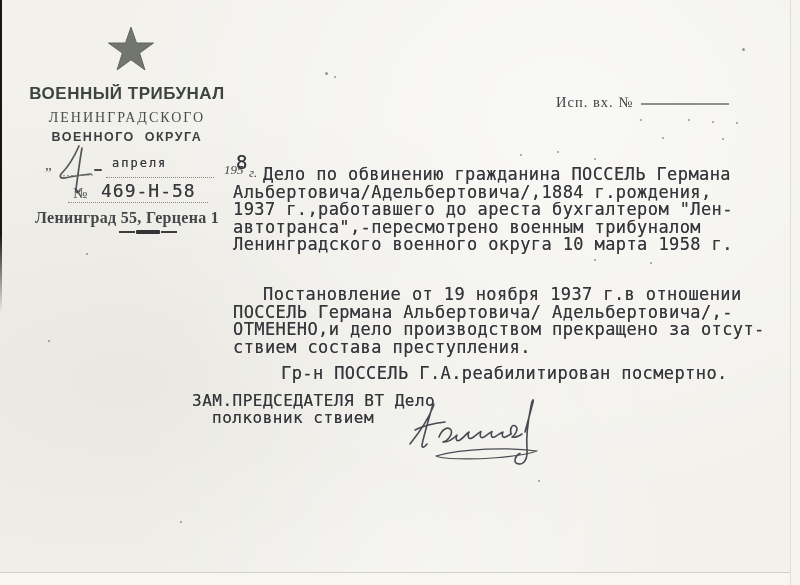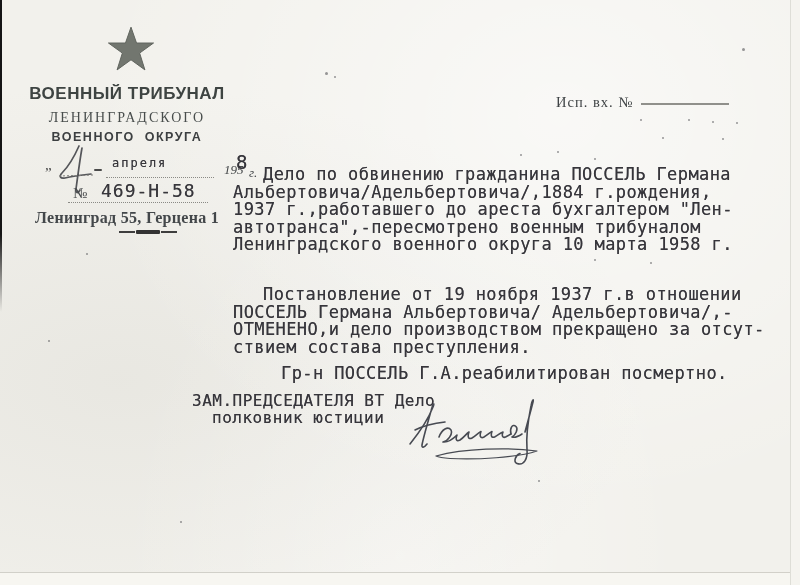--- a/index.html
+++ b/index.html
@@ -128,21 +128,21 @@
     <div class="ln">ОТМЕНЕНО,и дело производством прекращено за отсут-</div>
     <div class="ln">ствием состава преступления.</div>
   </div>
 
   <div class="para tw p3">
     <div class="ln ind48">Гр-н ПОССЕЛЬ Г.А.реабилитирован посмертно.</div>
   </div>
 
   <div class="sig-block tw">
     <div class="ln">ЗАМ.ПРЕДСЕДАТЕЛЯ ВТ Дело</div>
-    <div class="ln si20">полковник юстиции</div>
+    <div class="ln si20">полковник ствием</div>
   </div>
 
   <div class="sig-svg">
     <svg width="152" height="92" viewBox="0 0 152 92">
       <g fill="none" stroke="#474a52" stroke-width="1.6" stroke-linecap="round" stroke-linejoin="round">
         <path d="M4,52 C12,42 22,28 27,15 C29,10 27,11 25,19 C21,33 17,47 16,53 C15.5,56 18,56 21,52"></path>
         <path d="M9,38 C19,33 30,31 39,30"></path>
         <path d="M33,45 C36,37 42,34 45,38 C47,42 42,49 37,50 C41,50.5 47,47 51,43 C49.5,47 50,50 54,48 C58,45.5 60,42 63,40 C61.5,44 62,48 66,46 C70,43.5 72,41 75,39.5 C73.5,43.5 74,47 78,45 C81,43.3 83,41 86,39.5 C84.5,43.5 85.5,46.5 89,44.8 C92,43.2 94,41 97,40 C95.5,43.5 96.5,46.5 100,44.8 L105,42"></path>
         <path d="M105,42 C103.5,36 106.5,31.5 110,34.5 C112.5,37 109.5,43 106,45 C109,46 113,44 116,42"></path>
         <path d="M119,40 C122,29 125,18 127,10 C128,6 126,8 125,14 C122,29 120,45 121,57 C121.8,67 118,74 111,71.5 C107,70 109.5,63 114,61.5"></path>

